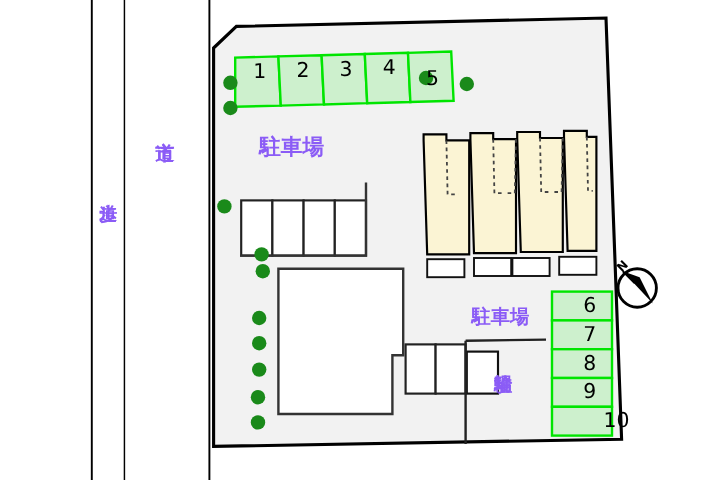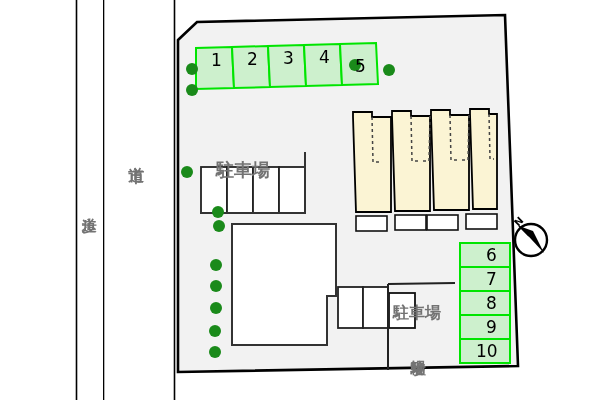--- a/index.html
+++ b/index.html
@@ -17,26 +17,25 @@
     background: #ffffff;
     overflow: hidden;
   }
   #stage svg {
     position: absolute;
     left: 0;
     top: 0;
   }
   .lbl {
     position: absolute;
-    color: #737373;
+    color: #8b5cf6;
     font-weight: bold;
     line-height: 1.02;
     white-space: pre;
     letter-spacing: 0px;
-    margin-top: 48px;
   }
   .vlbl {
     writing-mode: vertical-rl;
     text-orientation: upright;
   }
   .stall-num {
     position: absolute;
     color: #000000;
     font-size: 17px;
     font-weight: normal;
@@ -154,15 +153,15 @@
   <div class="stall-num" style="left:211px; top:52px;">1</div>
   <div class="stall-num" style="left:247px; top:51px;">2</div>
   <div class="stall-num" style="left:283px; top:50px;">3</div>
   <div class="stall-num" style="left:319px; top:49px;">4</div>
   <div class="stall-num" style="left:355px; top:58px;">5</div>
 
   <div class="stall-num" style="left:486px; top:247px;">6</div>
   <div class="stall-num" style="left:486px; top:271px;">7</div>
   <div class="stall-num" style="left:486px; top:295px;">8</div>
   <div class="stall-num" style="left:486px; top:319px;">9</div>
-  <div class="stall-num" style="left:476px; top:343px;">10</div>
+  <div class="stall-num" style="left:503px; top:343px;">10</div>
 
 </div>
 
 </body></html>

